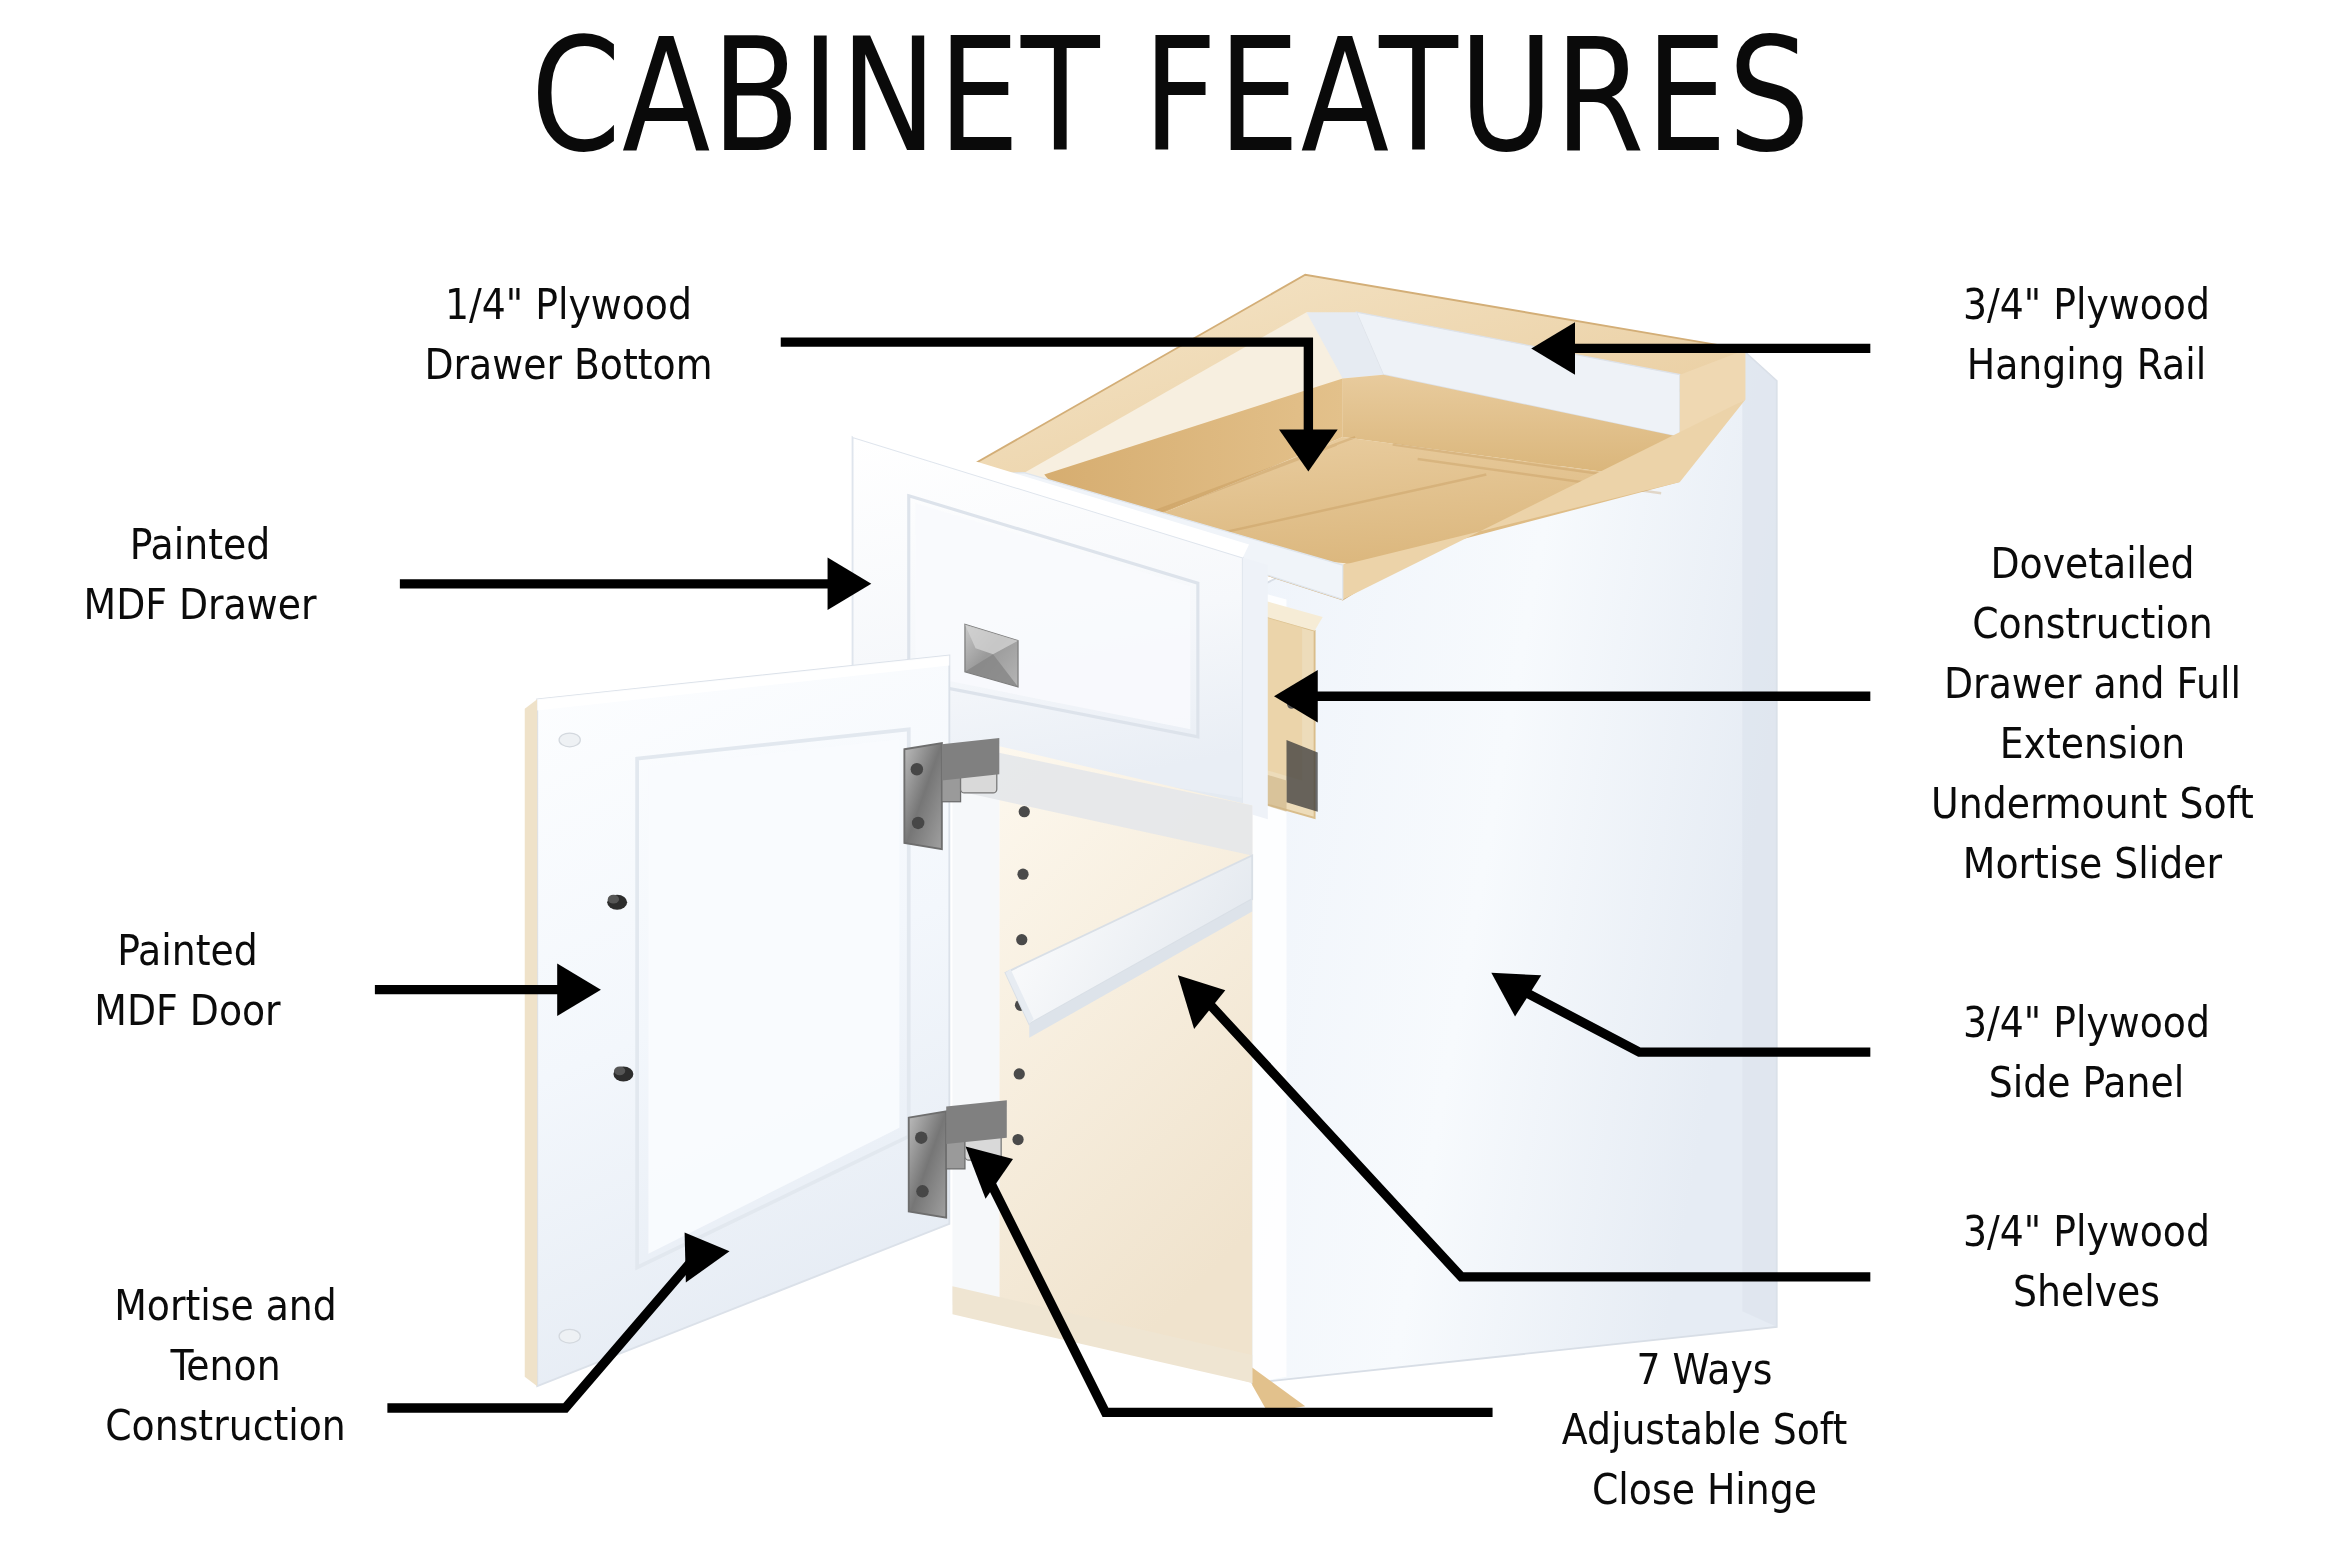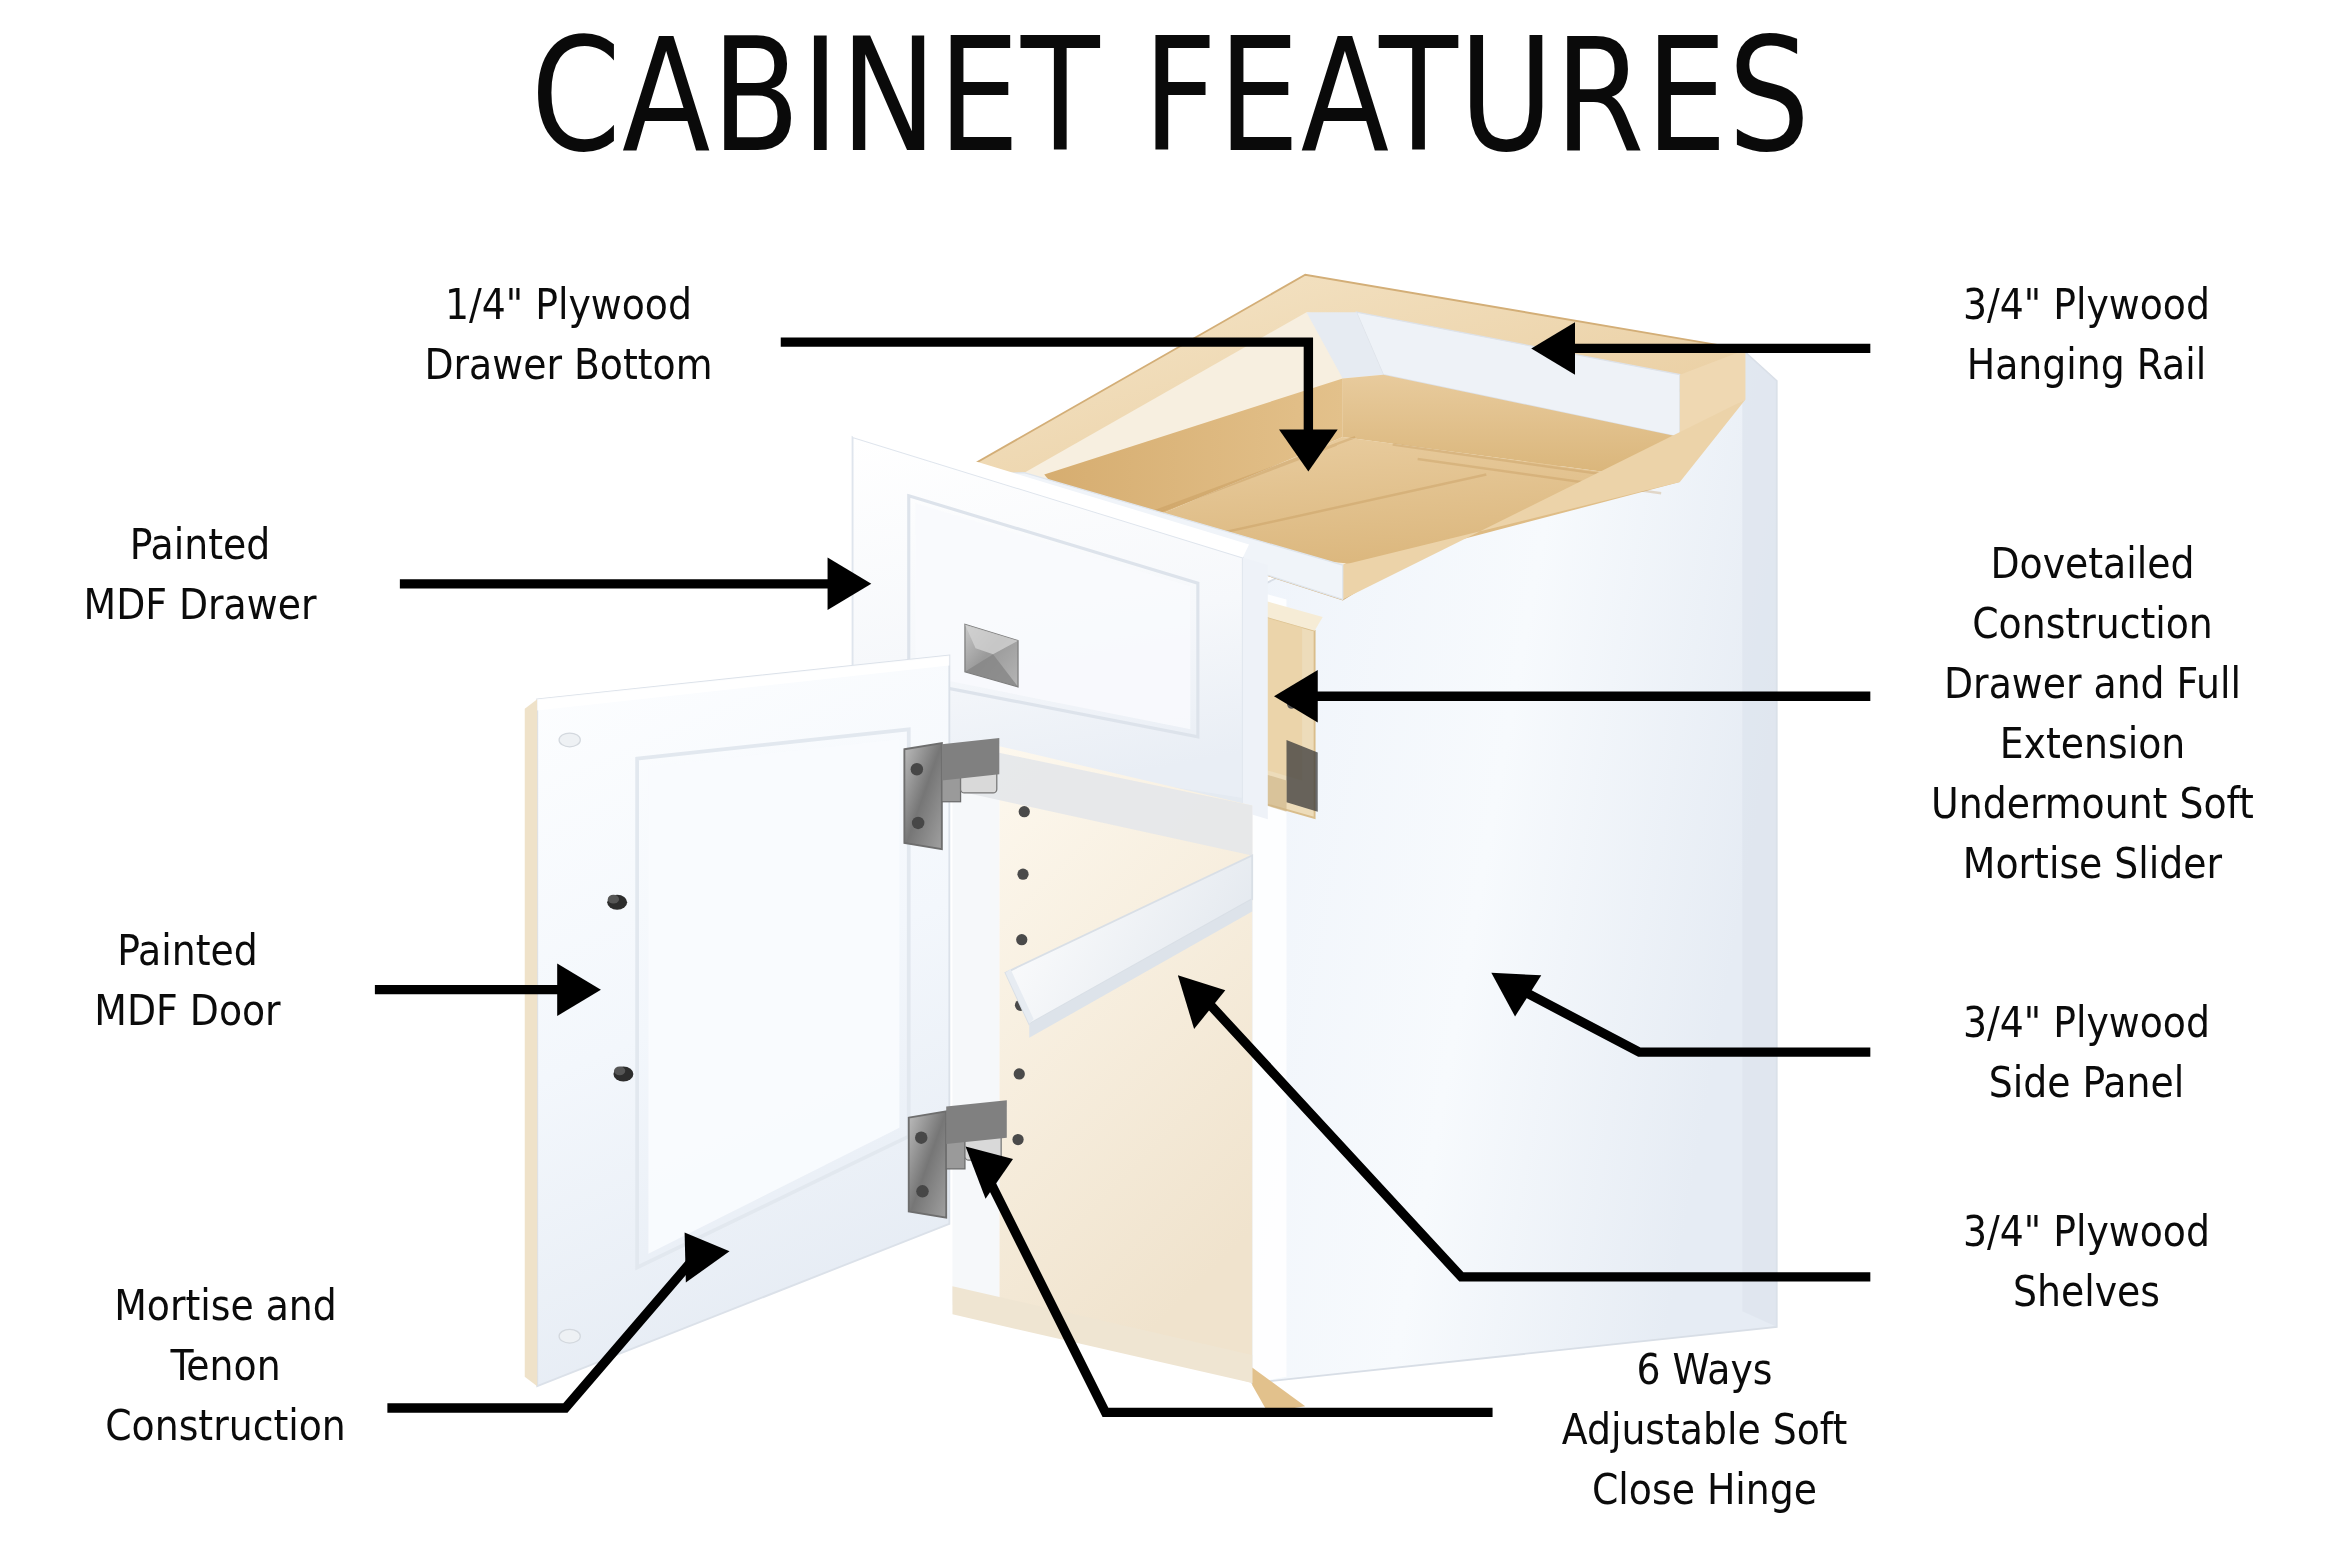--- a/index.html
+++ b/index.html
@@ -309,18 +309,18 @@
   <div class="lbl" style="left:1874px;top:993px;width:425px;">3/4" Plywood
 Side Panel</div>
 
   <div class="lbl" style="left:1874px;top:1202px;width:425px;">3/4" Plywood
 Shelves</div>
 
   <div class="lbl" style="left:0px;top:1276px;width:387px;margin-left:32px;">Mortise and
 Tenon
 Construction</div>
 
-  <div class="lbl" style="left:1486px;top:1340px;width:437px;">6 Ways
+  <div class="lbl" style="left:1486px;top:1340px;width:437px;">7 Ways
 Adjustable Soft
 Close Hinge</div>
 
 </div>
 
 
 </body></html>

